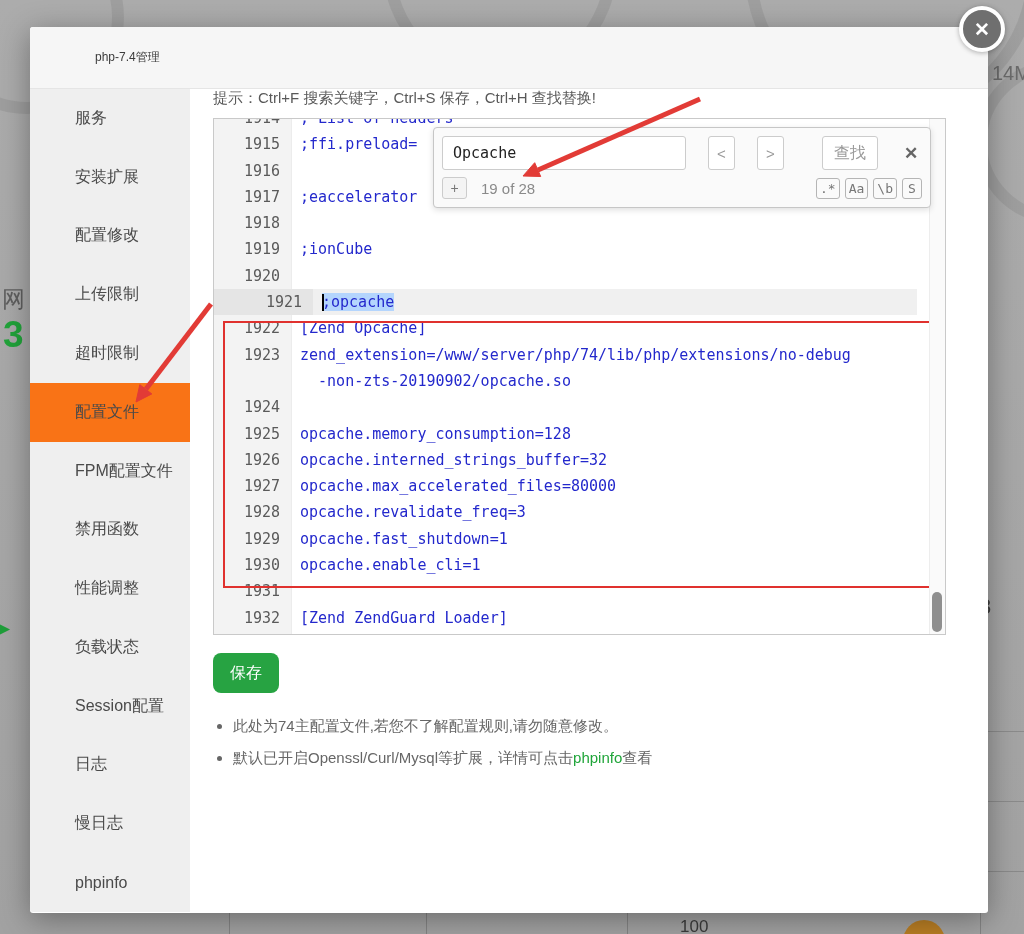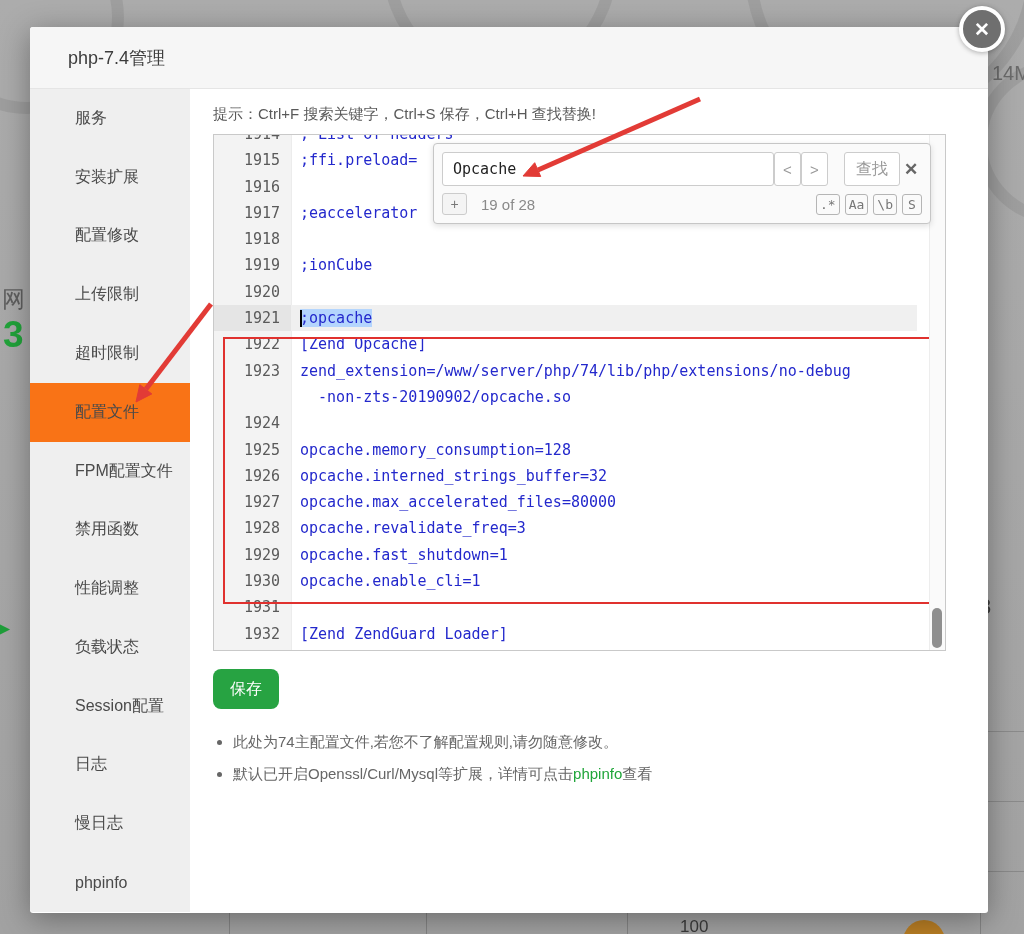--- a/index.html
+++ b/index.html
@@ -26,64 +26,64 @@
   .bg-vline{position:absolute;top:913px;height:21px;width:0;border-left:1px solid rgba(0,0,0,0.18);}
   .bg-orange{position:absolute;left:903px;top:920px;width:42px;height:42px;border-radius:50%;background:#b97e24;}
 
   
   .modal{
     position:absolute;left:30px;top:27px;width:958px;height:886px;
     background:#fff;border-radius:3px;box-shadow:0 6px 30px rgba(0,0,0,0.35);
   }
   .modal-header{
     height:62px;background:#f6f6f6;border-bottom:1px solid #e5e5e5;
-    display:flex;align-items:center;padding-left:38px;
-    font-size:18px;color:#3c3c3c;border-radius:3px 3px 0 0;box-sizing:border-box;
+    display:flex;align-items:center;padding-left:65px;
+    font-size:12px;color:#3c3c3c;border-radius:3px 3px 0 0;box-sizing:border-box;
   }
   .close-btn{
     position:absolute;top:-21px;right:-17px;width:38px;height:38px;
     background:#6f6f6f;border:4px solid #fff;border-radius:50%;
     color:#fff;display:flex;align-items:center;justify-content:center;
     font-size:19px;font-weight:bold;cursor:pointer;box-shadow:0 1px 5px rgba(0,0,0,0.3);
     z-index:20;line-height:1;
   }
   .modal-body{display:flex;height:823px;}
   .sidebar{width:160px;background:#efefef;display:flex;flex-direction:column;border-radius:0 0 0 3px;flex:0 0 auto;}
   .side-item{flex:1;display:flex;align-items:center;padding-left:45px;font-size:16px;color:#4a4a4a;cursor:pointer;}
   .side-item.active{background:#f97316;}
   .content{flex:1;background:#fff;position:relative;border-radius:0 0 3px 0;}
-  .hint{margin:16px 0 0 23px;font-size:15px;color:#595959;}
+  .hint{margin:0 0 0 23px;font-size:15px;color:#595959;}
 
   
   .editor{
     position:relative;margin:10px 0 0 23px;width:733px;height:517px;
     border:1px solid #c9c9c9;overflow:hidden;background:#fff;box-sizing:border-box;
     font-family:"DejaVu Sans Mono",monospace;font-size:15px;
   }
   .gutter-strip{position:absolute;left:0;top:0;bottom:0;width:77px;background:#f3f3f3;border-right:1px solid #ececec;}
   .lines{position:absolute;top:-14px;left:0;right:28px;}
   .row{display:flex;height:26.3px;line-height:26.3px;}
   .gut{width:66px;padding-right:11px;flex:0 0 auto;text-align:right;color:#5a5a5a;position:relative;z-index:1;}
   .code{padding-left:9px;color:#2328cc;white-space:pre;flex:1;}
-  .row.active .gut{background:#e5e5e5;}
+  .row.active .gut{background:#e5e5e5;padding-left:22px;}
   .row.active .code{background:#f0f0f0;}
   .caret{display:inline-block;width:2px;height:17px;background:#000;vertical-align:text-bottom;margin-right:-2px;position:relative;z-index:2;}
   .hl{background:#b4d5fd;}
   .red-box{position:absolute;left:9px;top:202px;width:704px;height:263px;border:2px solid #e0312e;pointer-events:none;z-index:5;}
   .ed-scrollbar{position:absolute;top:0;right:0;width:15px;height:100%;background:#fafafa;border-left:1px solid #ededed;z-index:6;}
   .ed-thumb{position:absolute;bottom:2px;left:2px;width:10px;height:40px;background:#8f8f8f;border-radius:6px;cursor:pointer;}
 
   
   .searchbox{
     position:absolute;top:8px;left:219px;width:498px;box-sizing:border-box;
     background:#fafafa;border:1px solid #c6c6c6;border-radius:4px;
     box-shadow:0 2px 6px rgba(0,0,0,0.13);padding:8px;z-index:10;
     font-family:"Liberation Sans",sans-serif;
   }
-  .sb-row1{display:flex;gap:0;}
+  .sb-row1{display:flex;gap:22px;}
   .search-input{
     flex:1;min-width:0;height:34px;border:1px solid #ccc;border-radius:3px;
     padding:0 10px;font-family:"DejaVu Sans Mono",monospace;font-size:15px;color:#222;background:#fff;box-sizing:border-box;
   }
   .sb-btn{height:34px;min-width:27px;background:#fff;border:1px solid #ccc;border-radius:3px;
     color:#999;font-size:15px;display:flex;align-items:center;justify-content:center;cursor:pointer;padding:0 6px;box-sizing:border-box;}
   .sb-find{font-size:16px;color:#9a9a9a;padding:0 11px;margin-left:16px;}
   .sb-close{border:none;background:none;color:#666;font-weight:bold;font-size:17px;min-width:22px;padding:0 2px;}
   .sb-row2{display:flex;align-items:center;margin-top:7px;gap:5px;}
   .sb-plus{width:25px;height:22px;border:1px solid #ccc;border-radius:3px;background:#f4f4f4;color:#777;

